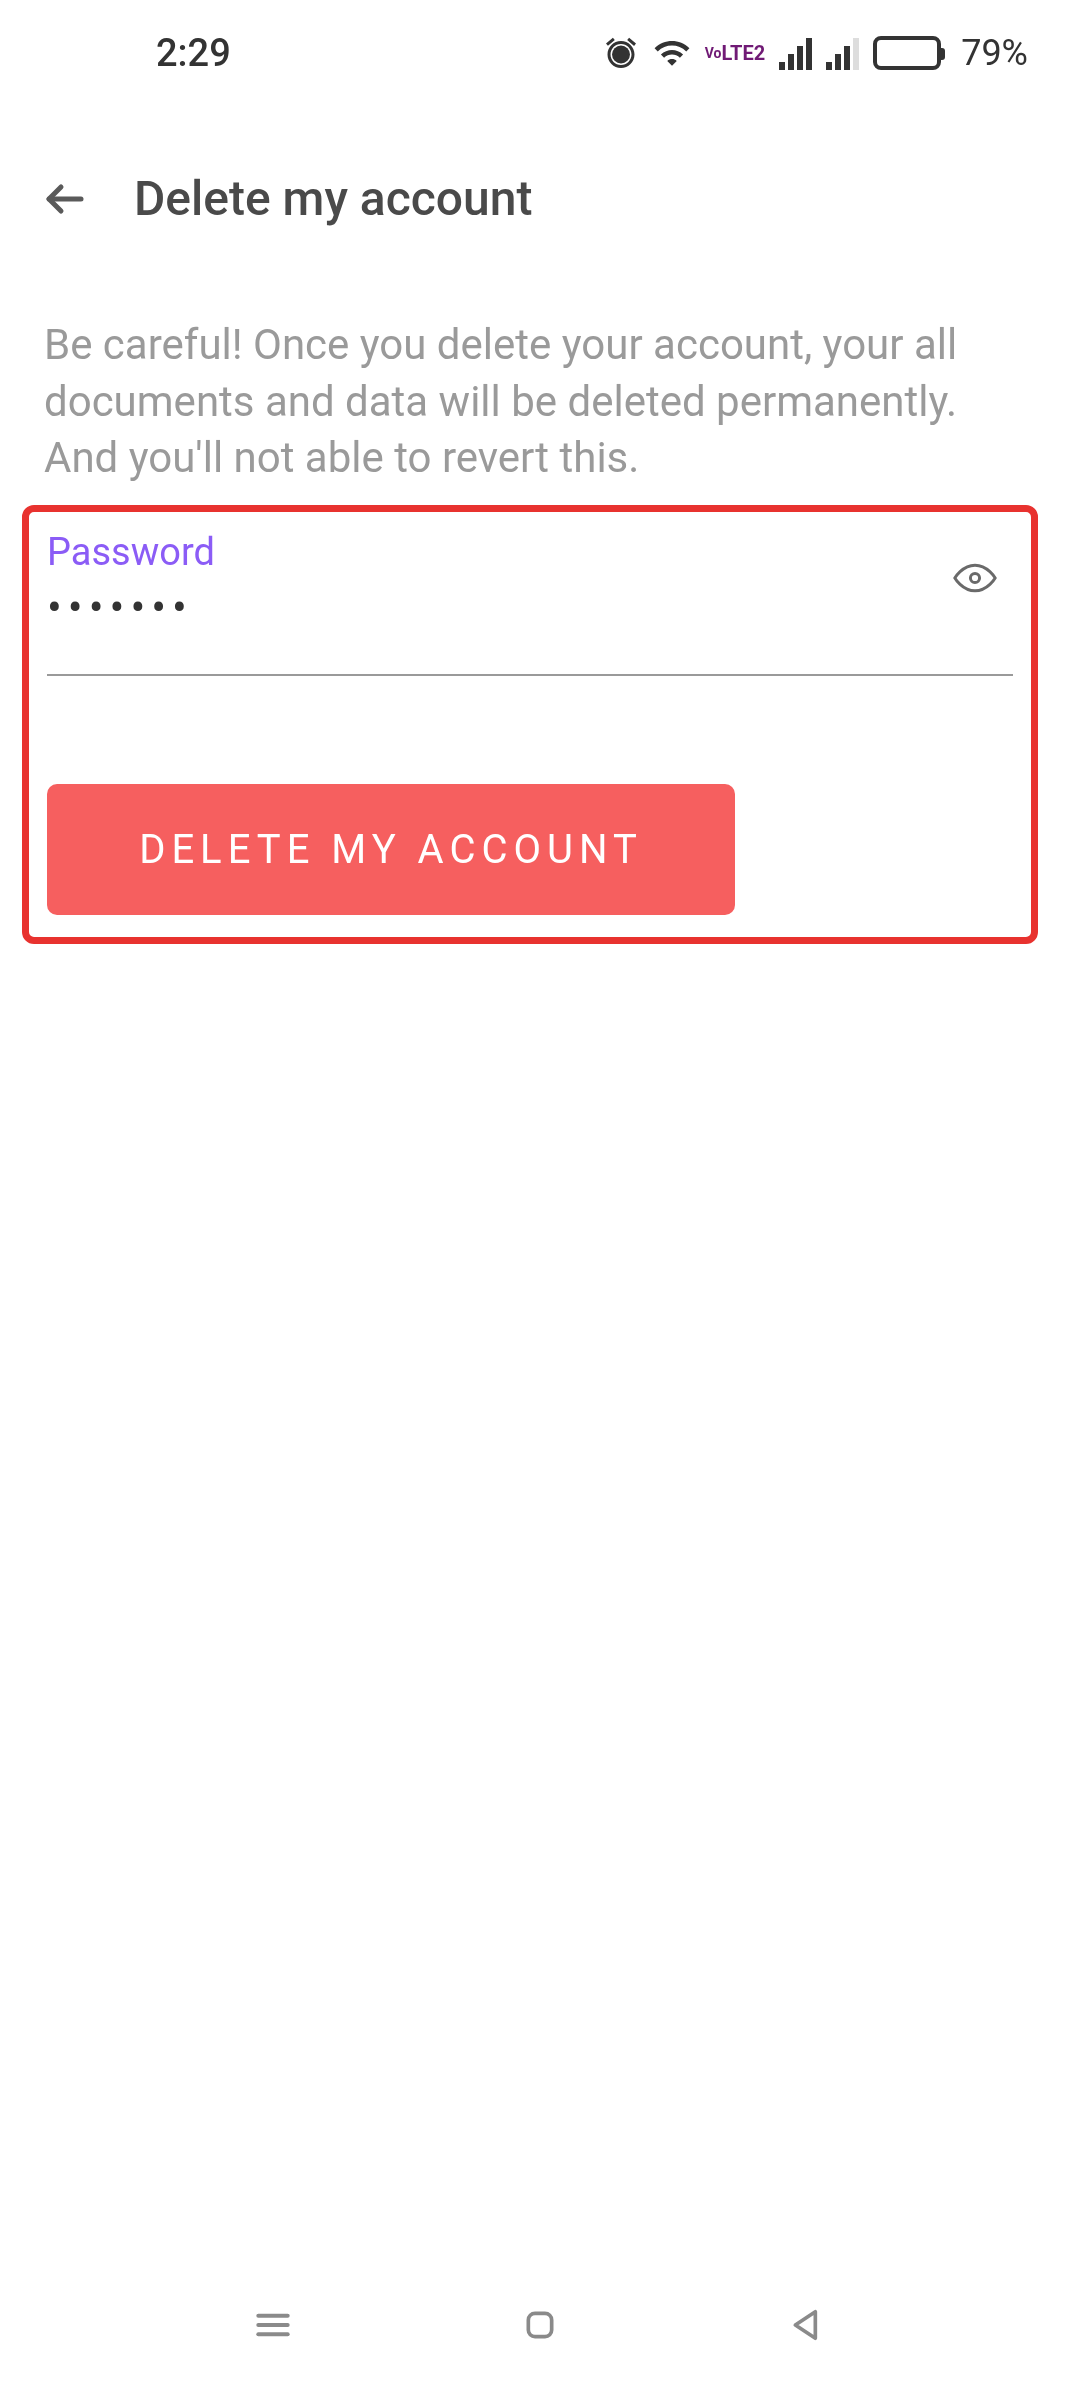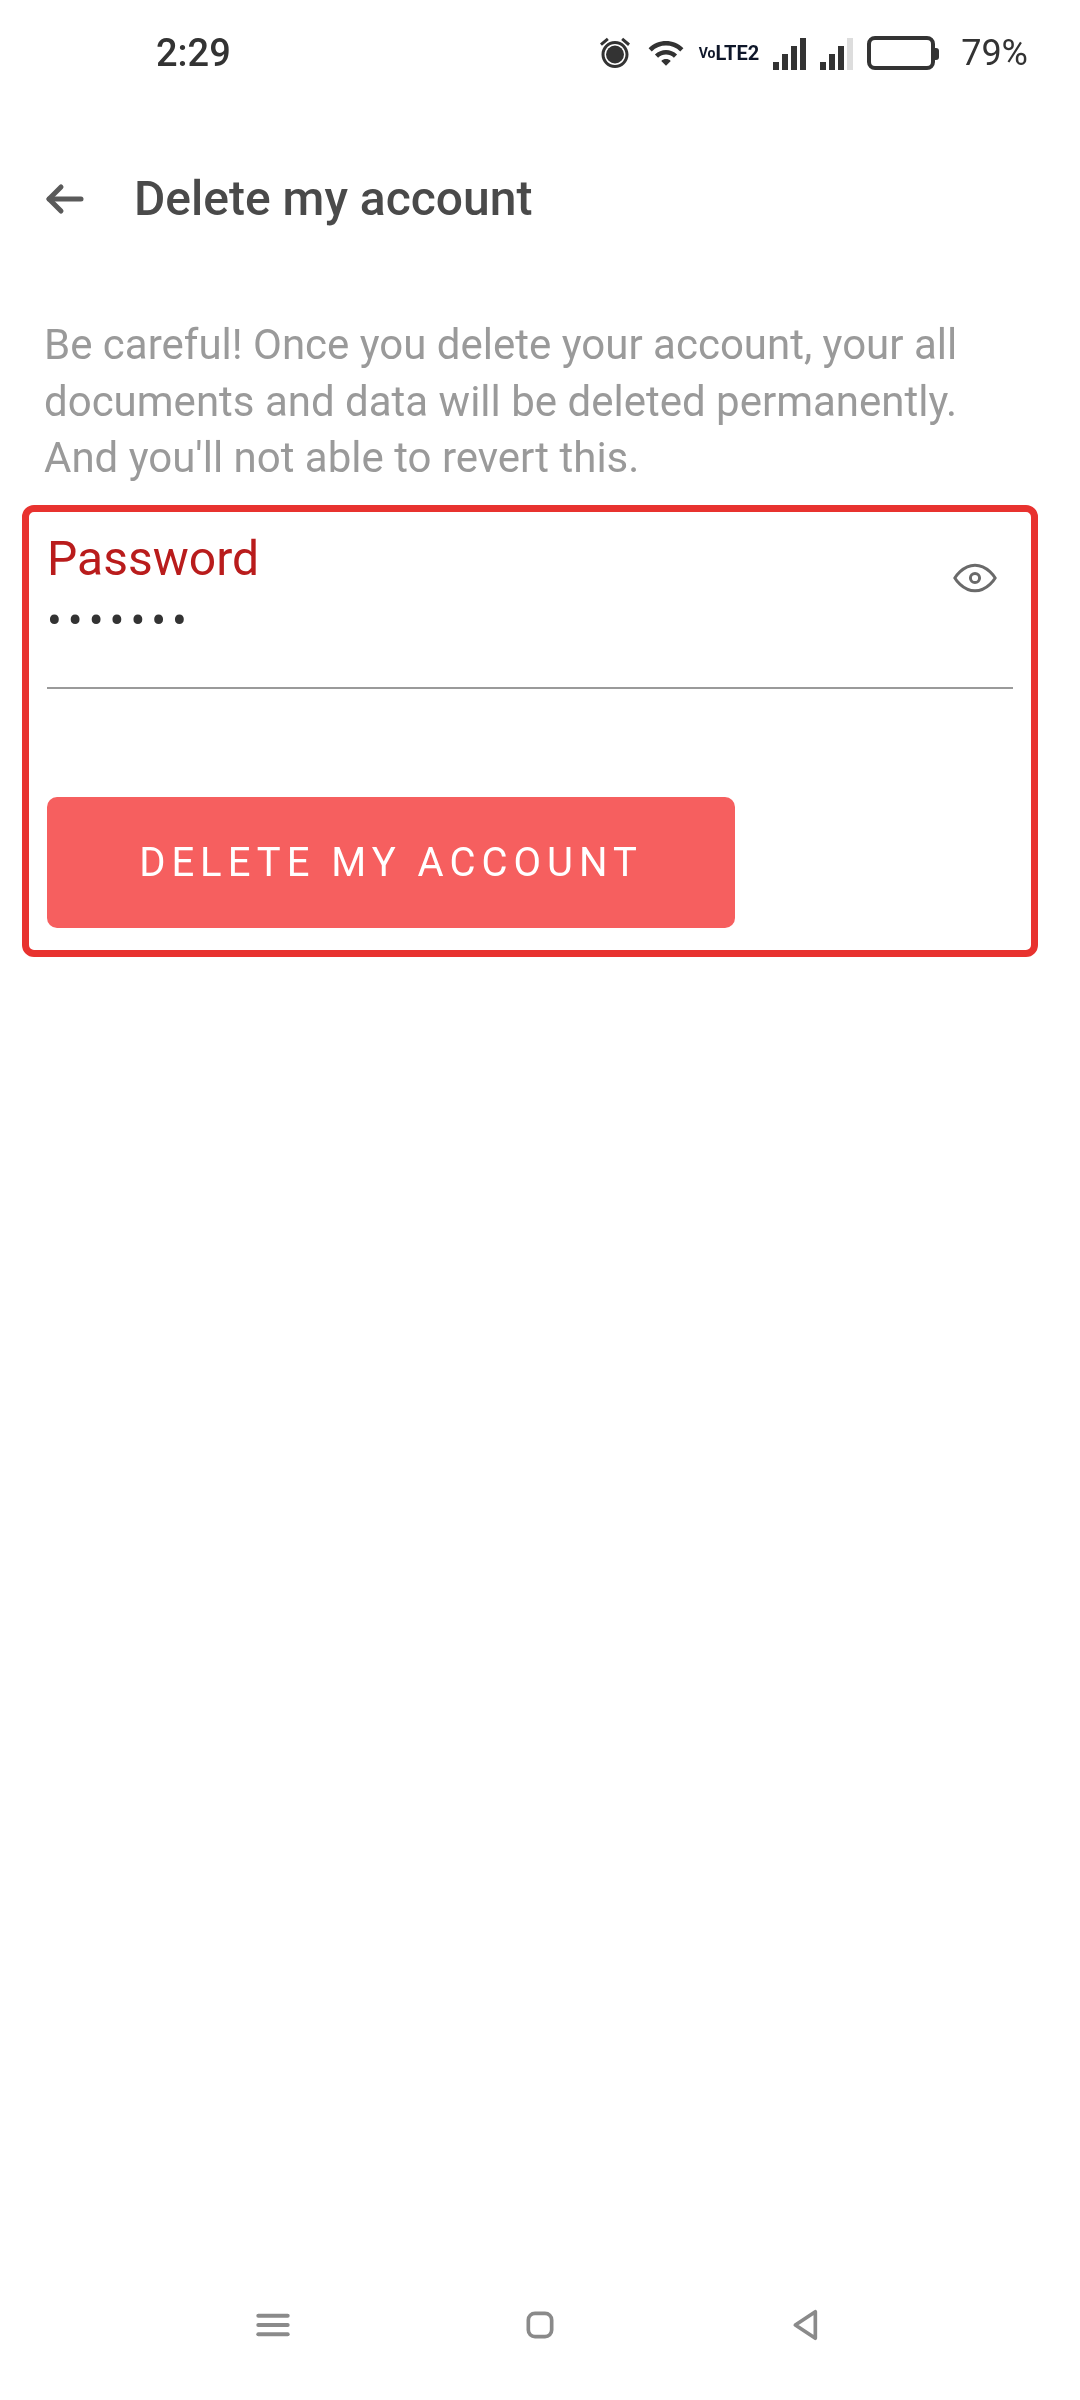--- a/index.html
+++ b/index.html
@@ -33,21 +33,21 @@
       gap: 14px;
     }
     .status-icon {
       display: flex;
       align-items: center;
     }
     .battery-pct {
       font-size: 36px;
       font-weight: 400;
       color: #333;
-      margin-left: 12px;
+      margin-left: 6px;
     }
     .app-bar {
       display: flex;
       align-items: center;
       padding: 60px 40px 40px 40px;
       gap: 44px;
     }
     .back-btn {
       width: 50px;
       height: 50px;
@@ -78,22 +78,22 @@
       margin-left: -22px;
       margin-right: -22px;
     }
     .password-field {
       position: relative;
       border-bottom: 2px solid #9a9a9a;
       padding-bottom: 40px;
       margin-bottom: 108px;
     }
     .password-label {
-      font-size: 48px;
-      color: #b91c1c;
+      font-size: 38px;
+      color: #8b5cf6;
       margin-bottom: 8px;
     }
     .password-input {
       border: none;
       outline: none;
       font-size: 44px;
       letter-spacing: 6px;
       color: #333;
       width: 90%;
       background: transparent;
@@ -138,21 +138,21 @@
       width: 56px;
       height: 56px;
       display: flex;
       align-items: center;
       justify-content: center;
       cursor: pointer;
     }
     .volte-box {
       font-size: 18px;
       font-weight: 700;
-      color: #0f172a;
+      color: #701a75;
       line-height: 0.9;
       text-align: right;
     }
     .signal-bars {
       display: flex;
       align-items: flex-end;
       gap: 3px;
       height: 34px;
     }
     .signal-bar {

